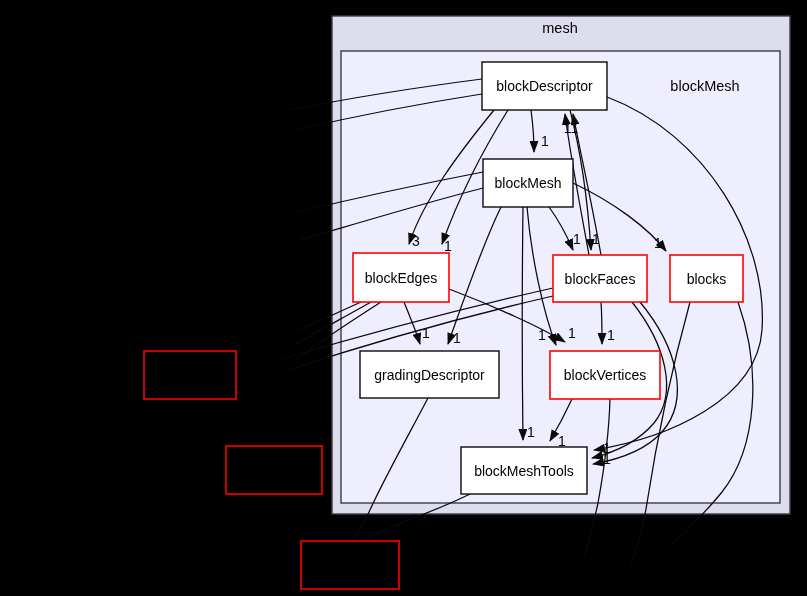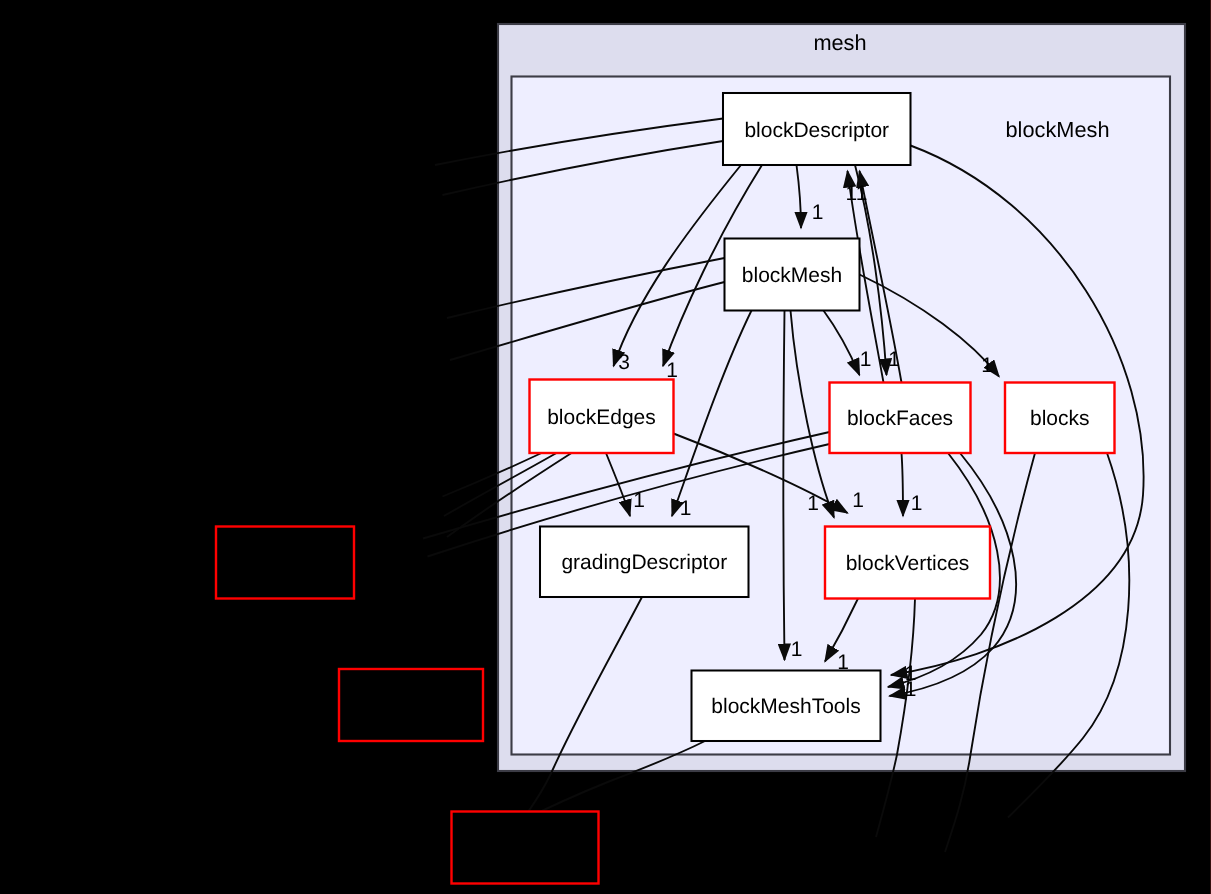--- a/index.html
+++ b/index.html
@@ -1,16 +1,16 @@
 <!DOCTYPE html>
 <html><head>
 <meta charset="utf-8">
 <style>
   html,body{margin:0;padding:0;background:#000;}
-  .stage{position:relative;width:807px;height:596px;background:#ef4444;overflow:hidden;}
+  .stage{position:relative;width:807px;height:596px;background:#14b8a6;overflow:hidden;}
   svg{display:block;}
   text{font-family:"Liberation Sans","DejaVu Sans",sans-serif;}
   .cluster-label{font-size:14.5px;fill:#000000;}
   .node-label{font-size:14px;fill:#000000;}
   .edge-label{font-size:14px;fill:#000000;}
 </style>
 </head>
 <body>
 
 <div class="stage">

